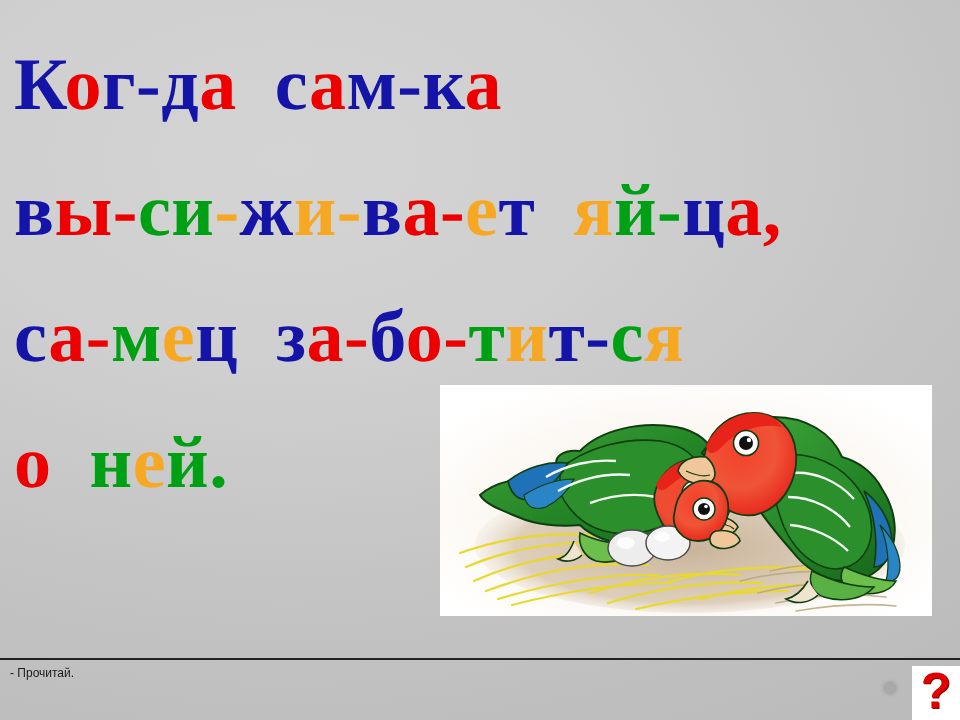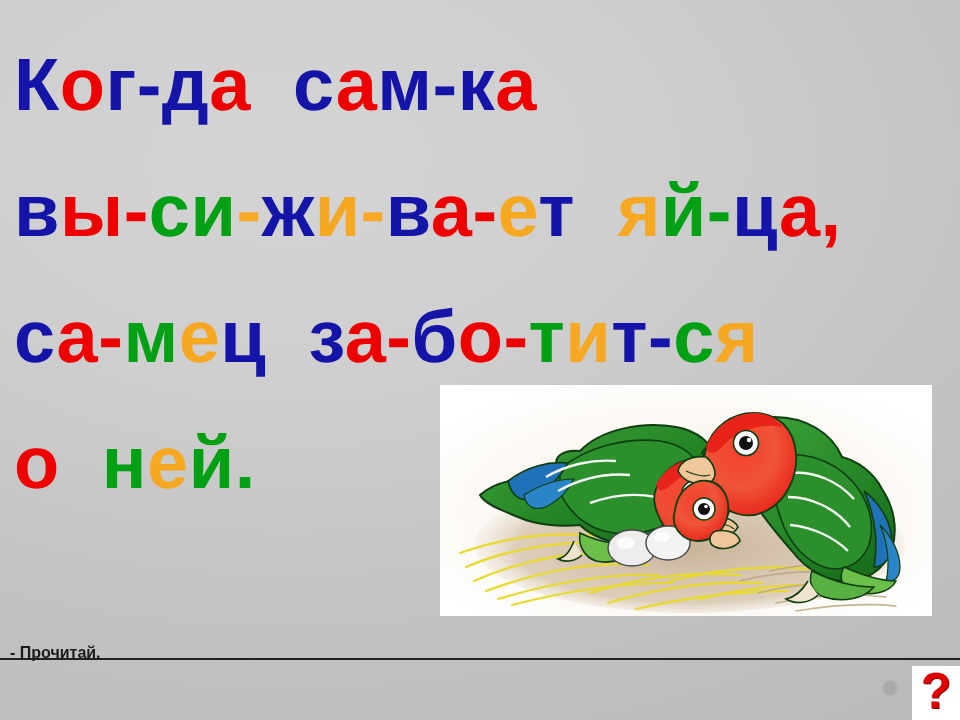--- a/index.html
+++ b/index.html
@@ -29,20 +29,21 @@
     top: 22px;
     width: 946px;
   }
   .text-line {
     font-size: 74px;
     line-height: 126px;
     font-weight: 700;
     letter-spacing: 0.5px;
     white-space: pre;
     text-rendering: geometricPrecision;
+    font-family: Liberation Serif, serif;
   }
   .c-blue   { color: #1414a8; }
   .c-red    { color: #ee0000; }
   .c-green  { color: #00a014; }
   .c-orange { color: #f7a823; }
 
   
   #picture-frame {
     position: absolute;
     left: 440px;
@@ -59,23 +60,23 @@
     position: absolute;
     left: 0px;
     top: 658px;
     width: 960px;
     height: 0;
     border-top: 2px solid #23201d;
   }
   #footer-note {
     position: absolute;
     left: 10px;
-    top: 644px;
-    font-size: 16px;
-    font-weight: 700;
+    top: 666px;
+    font-size: 12px;
+    font-weight: 400;
     color: #1b1b1b;
     white-space: pre;
   }
   #footer-dot {
     position: absolute;
     left: 884px;
     top: 682px;
     width: 12px;
     height: 12px;
     border-radius: 50%;

